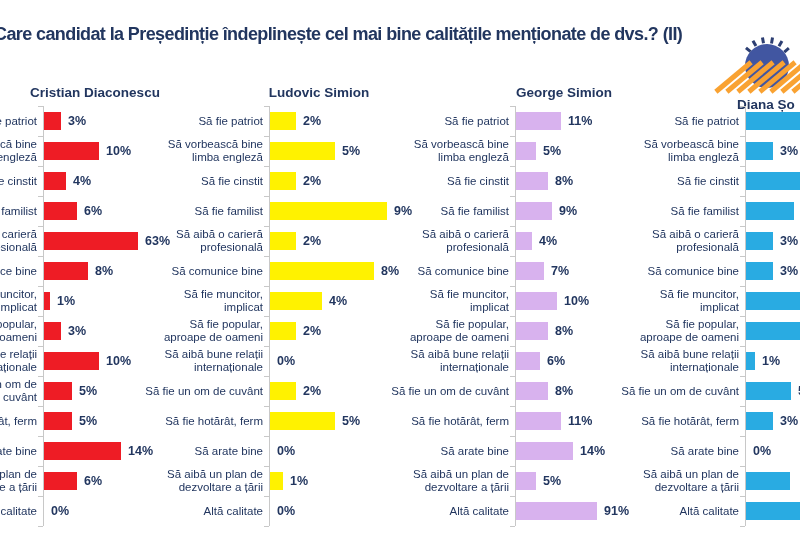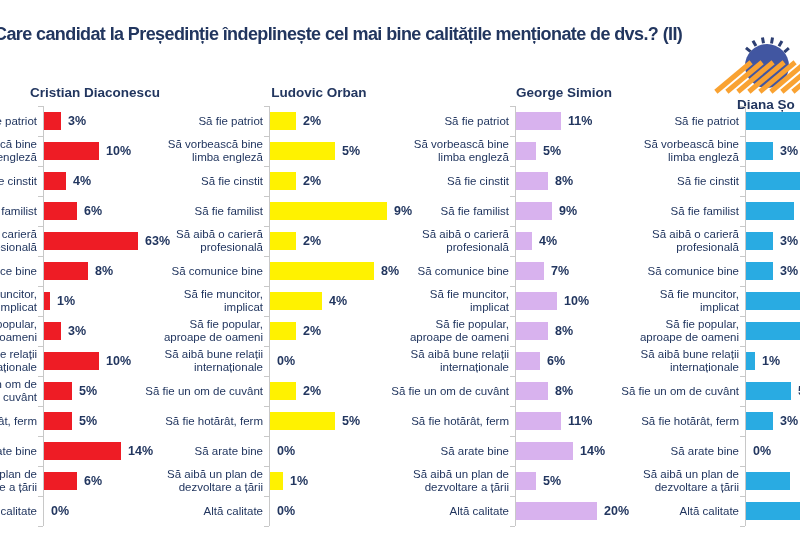--- a/index.html
+++ b/index.html
@@ -124,21 +124,21 @@
         <div class="bar" style="left: 44px; top: 442px; width: 77px; background: rgb(238, 28, 37);"></div>
         <div class="val" style="left: 128px; top: 436px;">14%</div>
         <div class="cat" style="left: -93px; top: 466px;">Să aibă un plan de
 dezvoltare a țării</div>
         <div class="bar" style="left: 44px; top: 472px; width: 33px; background: rgb(238, 28, 37);"></div>
         <div class="val" style="left: 84px; top: 466px;">6%</div>
         <div class="cat" style="left: -93px; top: 496px;">Altă calitate</div>
         <div class="val" style="left: 51px; top: 496px;">0%</div>
       </div>
       <div>
-        <div class="chead" style="left: 209px; width: 220px;">Ludovic Orban</div>
+        <div class="chead" style="left: 209px; width: 220px;">Ludovic Simion</div>
         <div class="axis" style="left: 269px; top: 106px; height: 420px;"></div>
         <div class="tick" style="left: 264px; width: 5px; top: 106px;"></div>
         <div class="tick" style="left: 264px; width: 5px; top: 136px;"></div>
         <div class="tick" style="left: 264px; width: 5px; top: 166px;"></div>
         <div class="tick" style="left: 264px; width: 5px; top: 196px;"></div>
         <div class="tick" style="left: 264px; width: 5px; top: 226px;"></div>
         <div class="tick" style="left: 264px; width: 5px; top: 256px;"></div>
         <div class="tick" style="left: 264px; width: 5px; top: 286px;"></div>
         <div class="tick" style="left: 264px; width: 5px; top: 316px;"></div>
         <div class="tick" style="left: 264px; width: 5px; top: 346px;"></div>
@@ -252,21 +252,21 @@
         <div class="val" style="left: 568px; top: 406px;">11%</div>
         <div class="cat" style="left: 379px; top: 436px;">Să arate bine</div>
         <div class="bar" style="left: 516px; top: 442px; width: 57px; background: rgb(216, 178, 238);"></div>
         <div class="val" style="left: 580px; top: 436px;">14%</div>
         <div class="cat" style="left: 379px; top: 466px;">Să aibă un plan de
 dezvoltare a țării</div>
         <div class="bar" style="left: 516px; top: 472px; width: 20px; background: rgb(216, 178, 238);"></div>
         <div class="val" style="left: 543px; top: 466px;">5%</div>
         <div class="cat" style="left: 379px; top: 496px;">Altă calitate</div>
         <div class="bar" style="left: 516px; top: 502px; width: 81px; background: rgb(216, 178, 238);"></div>
-        <div class="val" style="left: 604px; top: 496px;">20%</div>
+        <div class="val" style="left: 604px; top: 496px;">91%</div>
       </div>
       <div>
         <div class="chead" style="left: 737px; top: 97px; text-align: left; width: 120px;">Diana Șo</div>
         <div class="axis" style="left: 745px; top: 106px; height: 420px;"></div>
         <div class="tick" style="left: 740px; width: 5px; top: 106px;"></div>
         <div class="tick" style="left: 740px; width: 5px; top: 136px;"></div>
         <div class="tick" style="left: 740px; width: 5px; top: 166px;"></div>
         <div class="tick" style="left: 740px; width: 5px; top: 196px;"></div>
         <div class="tick" style="left: 740px; width: 5px; top: 226px;"></div>
         <div class="tick" style="left: 740px; width: 5px; top: 256px;"></div>

